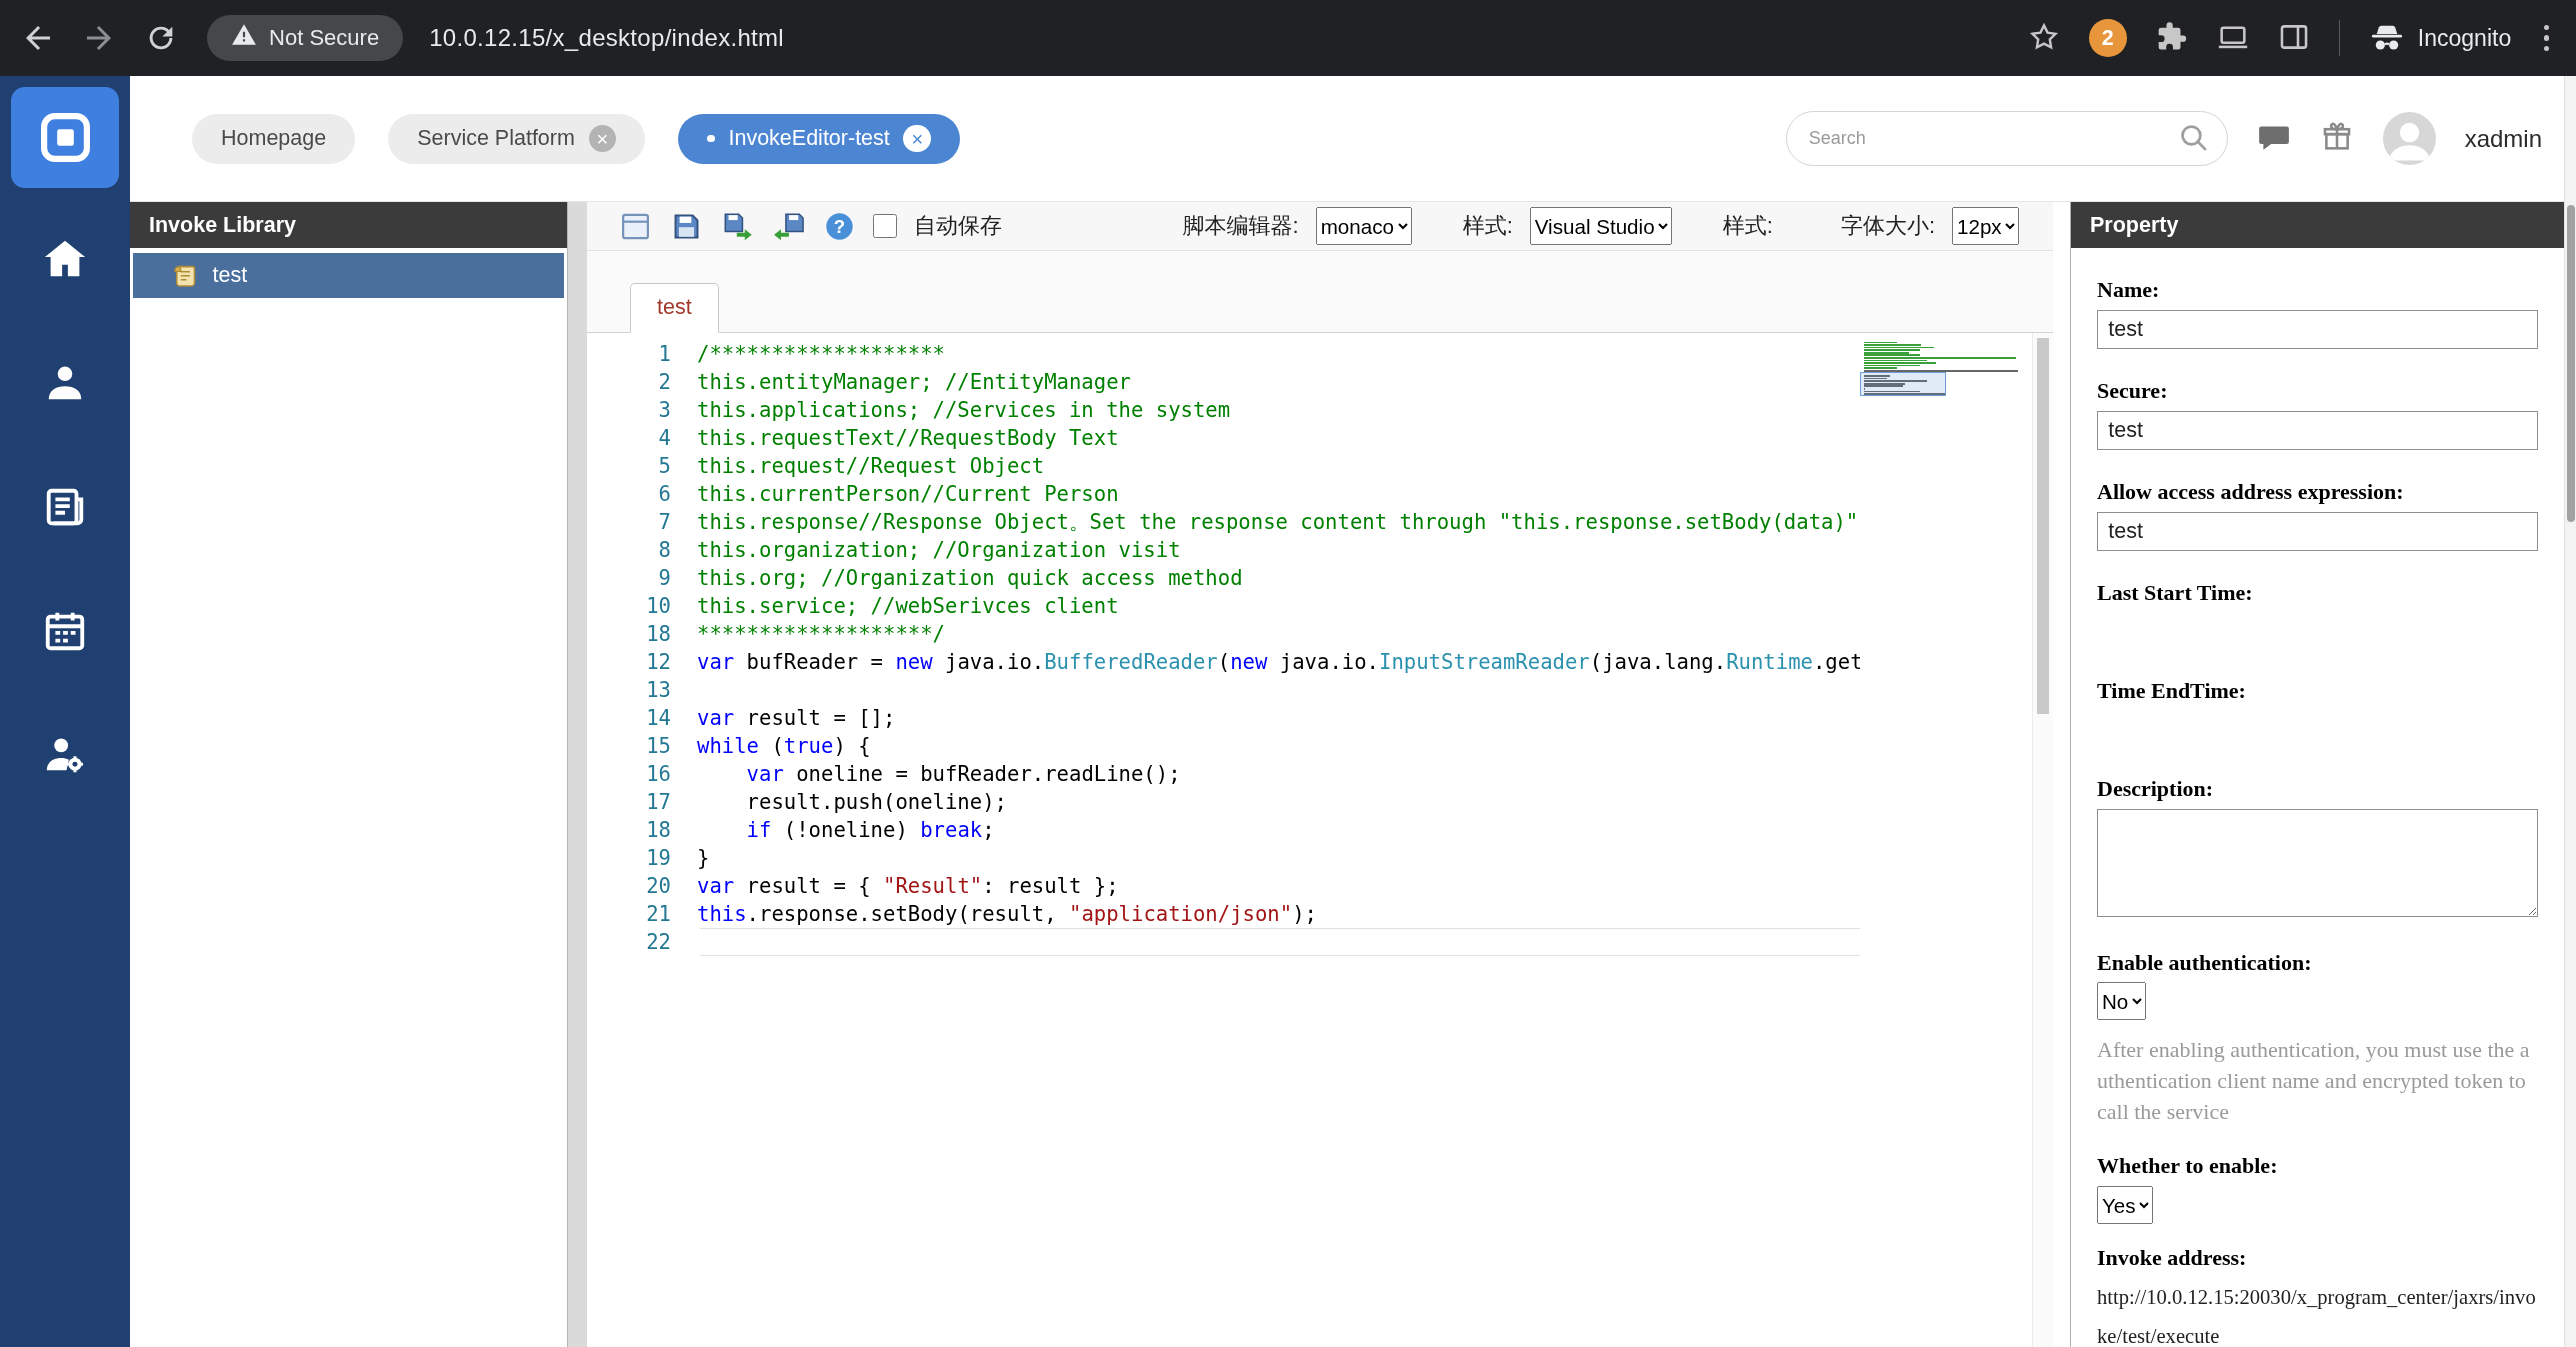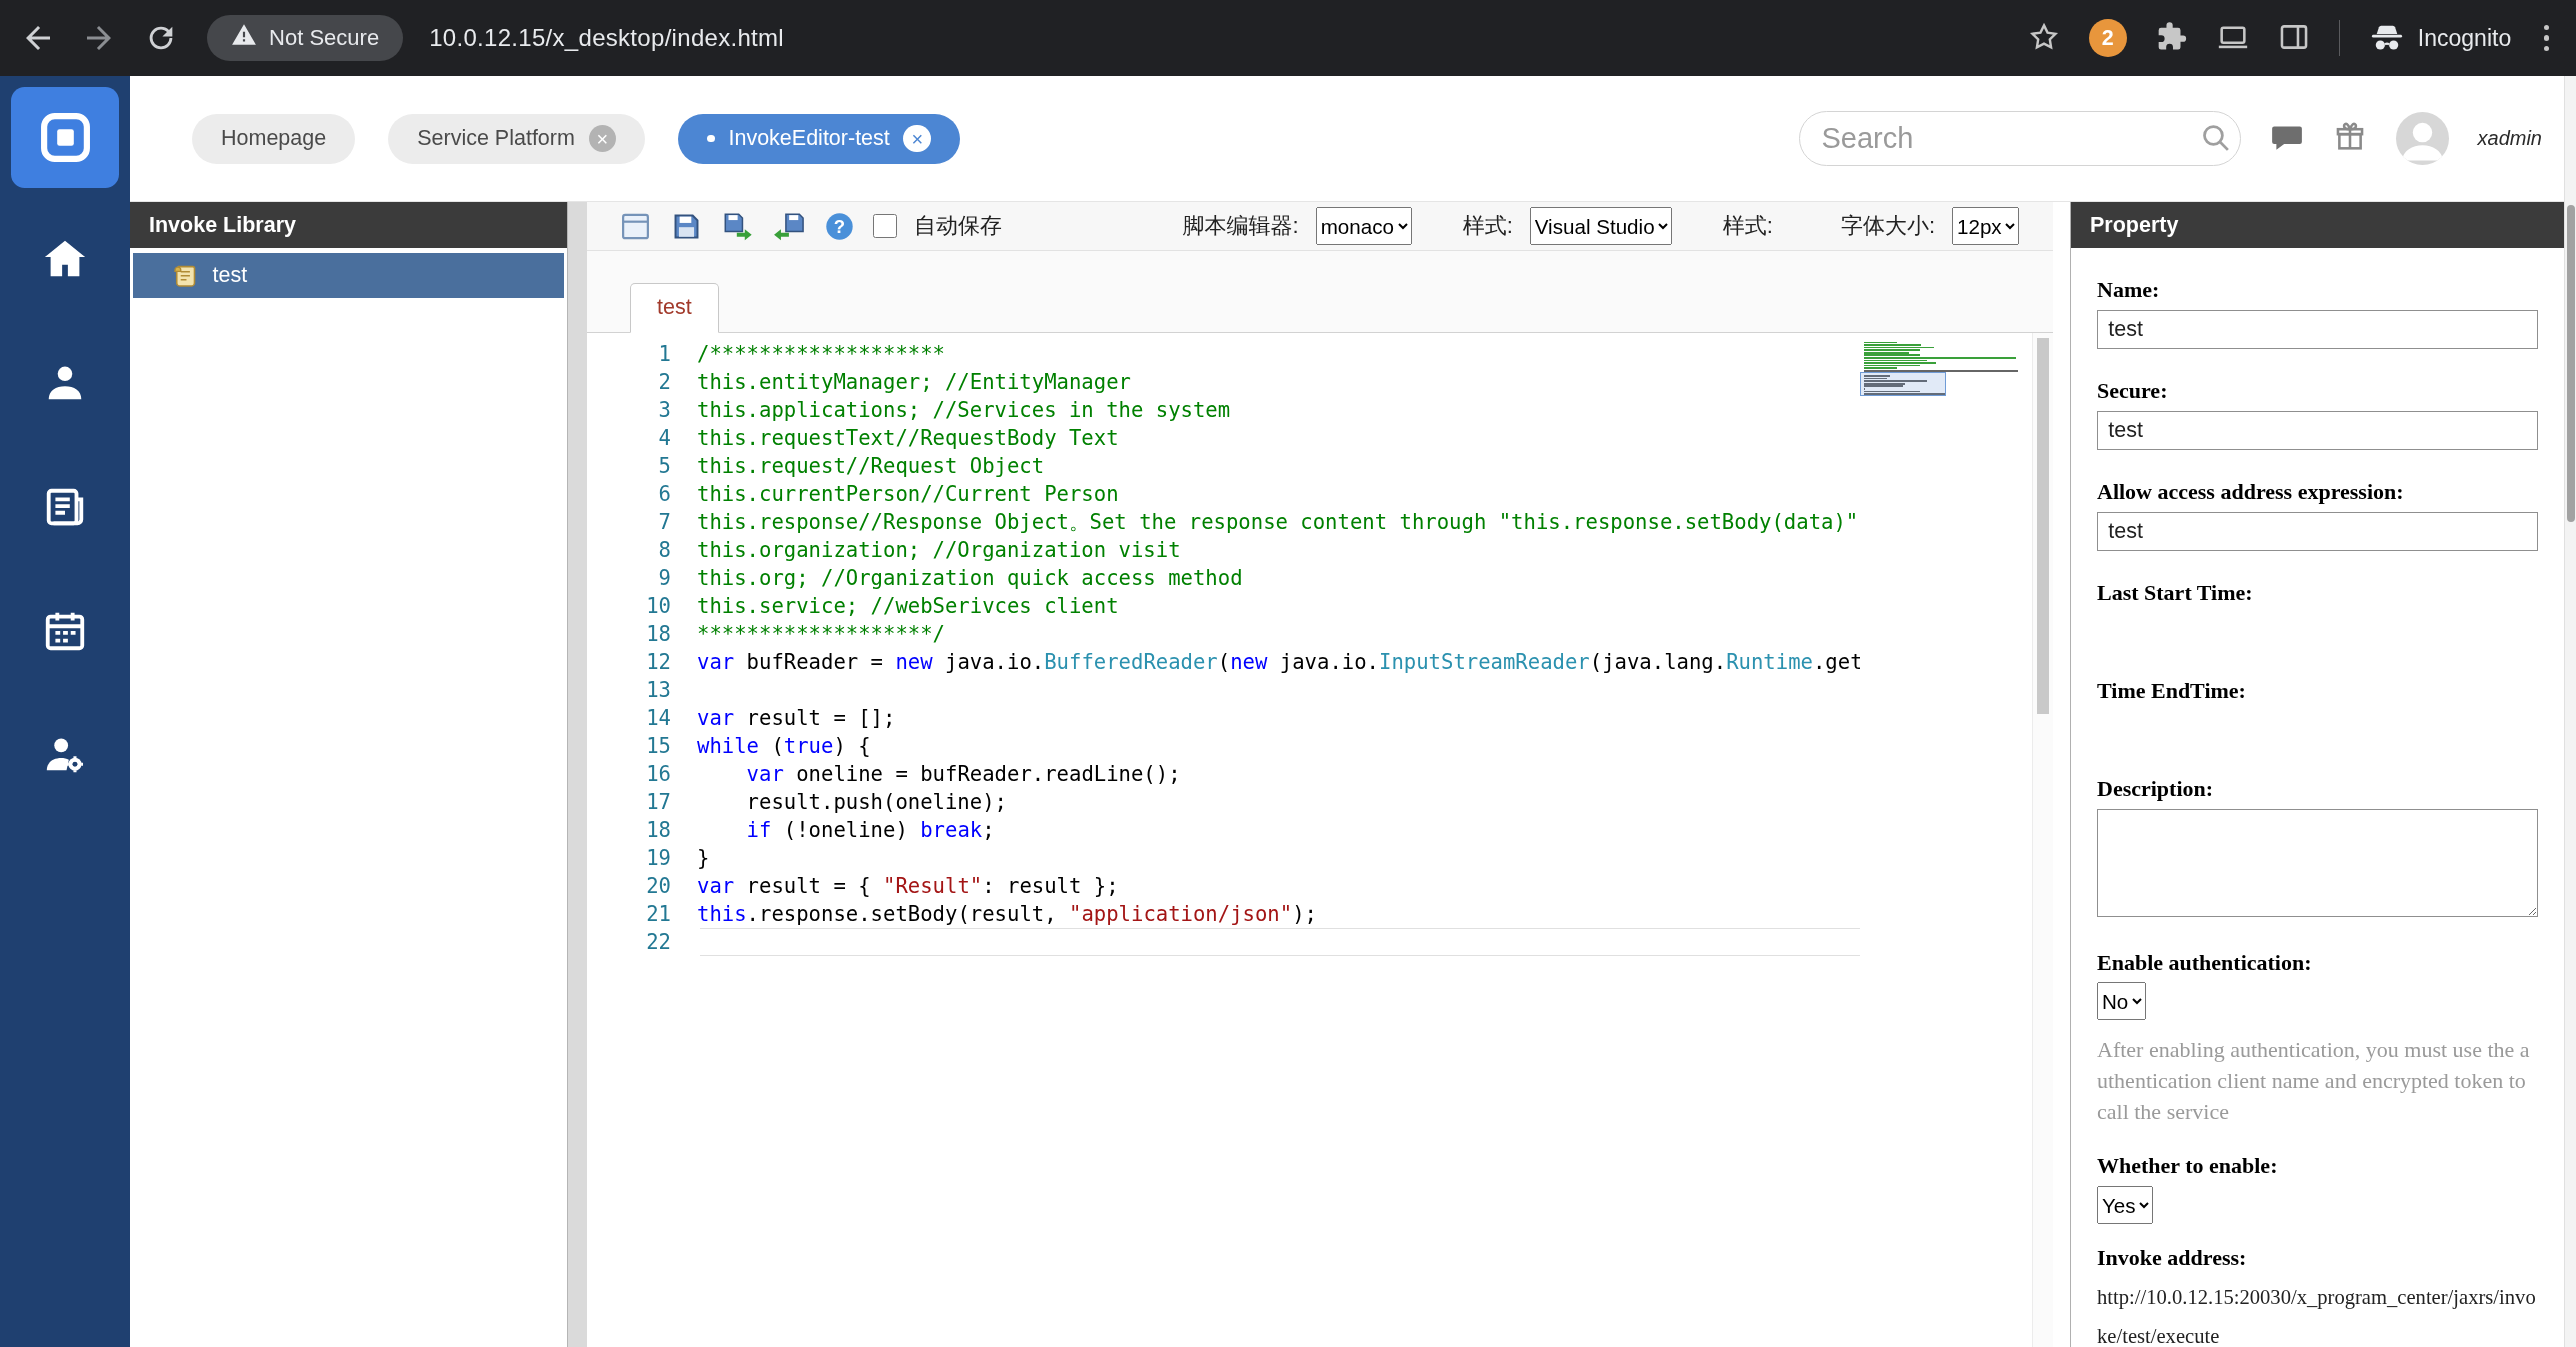--- a/index.html
+++ b/index.html
@@ -37,25 +37,25 @@
   .pill { height:50px; border-radius:26px; background:#ececec; color:#4a4a4a; font-size:21.5px;
     display:flex; align-items:center; padding:16px 29px; gap:13.7px; white-space:nowrap; }
   .pill .close { width:27.5px; height:27.5px; border-radius:50%; background:#b3b3b3; color:#fff; font-size:20px;
     display:flex; align-items:center; justify-content:center; line-height:1; }
   .pill.active { background:#4c86d3; color:#fff; }
   .pill.active .dot { width:7.7px; height:7.7px; border-radius:50%; background:#fff; }
   .pill.active .close { background:#fff; color:#4c86d3; }
   .header-right { margin-left:auto; display:flex; align-items:center; gap:29px; padding-right:34px; }
   .search { width:442px; height:55px; border:1.7px solid #d4d4d4; border-radius:29px; display:flex;
     align-items:center; padding:0 17px 0 22px; }
-  .search input { border:none; outline:none; flex:1; font-size:29px; color:#333; background:transparent; }
+  .search input { border:none; outline:none; flex:1; font-size:18px; color:#333; background:transparent; }
   .search input::placeholder { color:#9a9a9a; }
   .avatar { width:53px; height:53px; border-radius:50%; background:#d7d7d7; overflow:hidden;
     display:flex; align-items:flex-end; justify-content:center; }
-  .username { font-size:20px; color:#2b2b2b;font-style:italic; }
+  .username { font-size:24px; color:#2b2b2b; }
 
   
   .library { position:absolute; left:130px; top:202px; width:438px; height:1146px; background:#fff;
     border-right:0.9px solid #b5b5b5; }
   .panel-header { height:46px; background:#3b3b3b; color:#fff; font-weight:bold; font-size:21.5px;
     display:flex; align-items:center; padding-left:19px; font-family:"Liberation Sans",sans-serif; }
   .lib-item { margin:5.1px 3.4px 0 3.4px; height:45px; background:#4a6f9d; color:#fff; font-size:21.5px;
     display:flex; align-items:center; gap:13.7px; padding-left:38px; }
 
   .splitter { position:absolute; left:568px; top:202px; width:19px; height:1146px; background:#dadada; }

